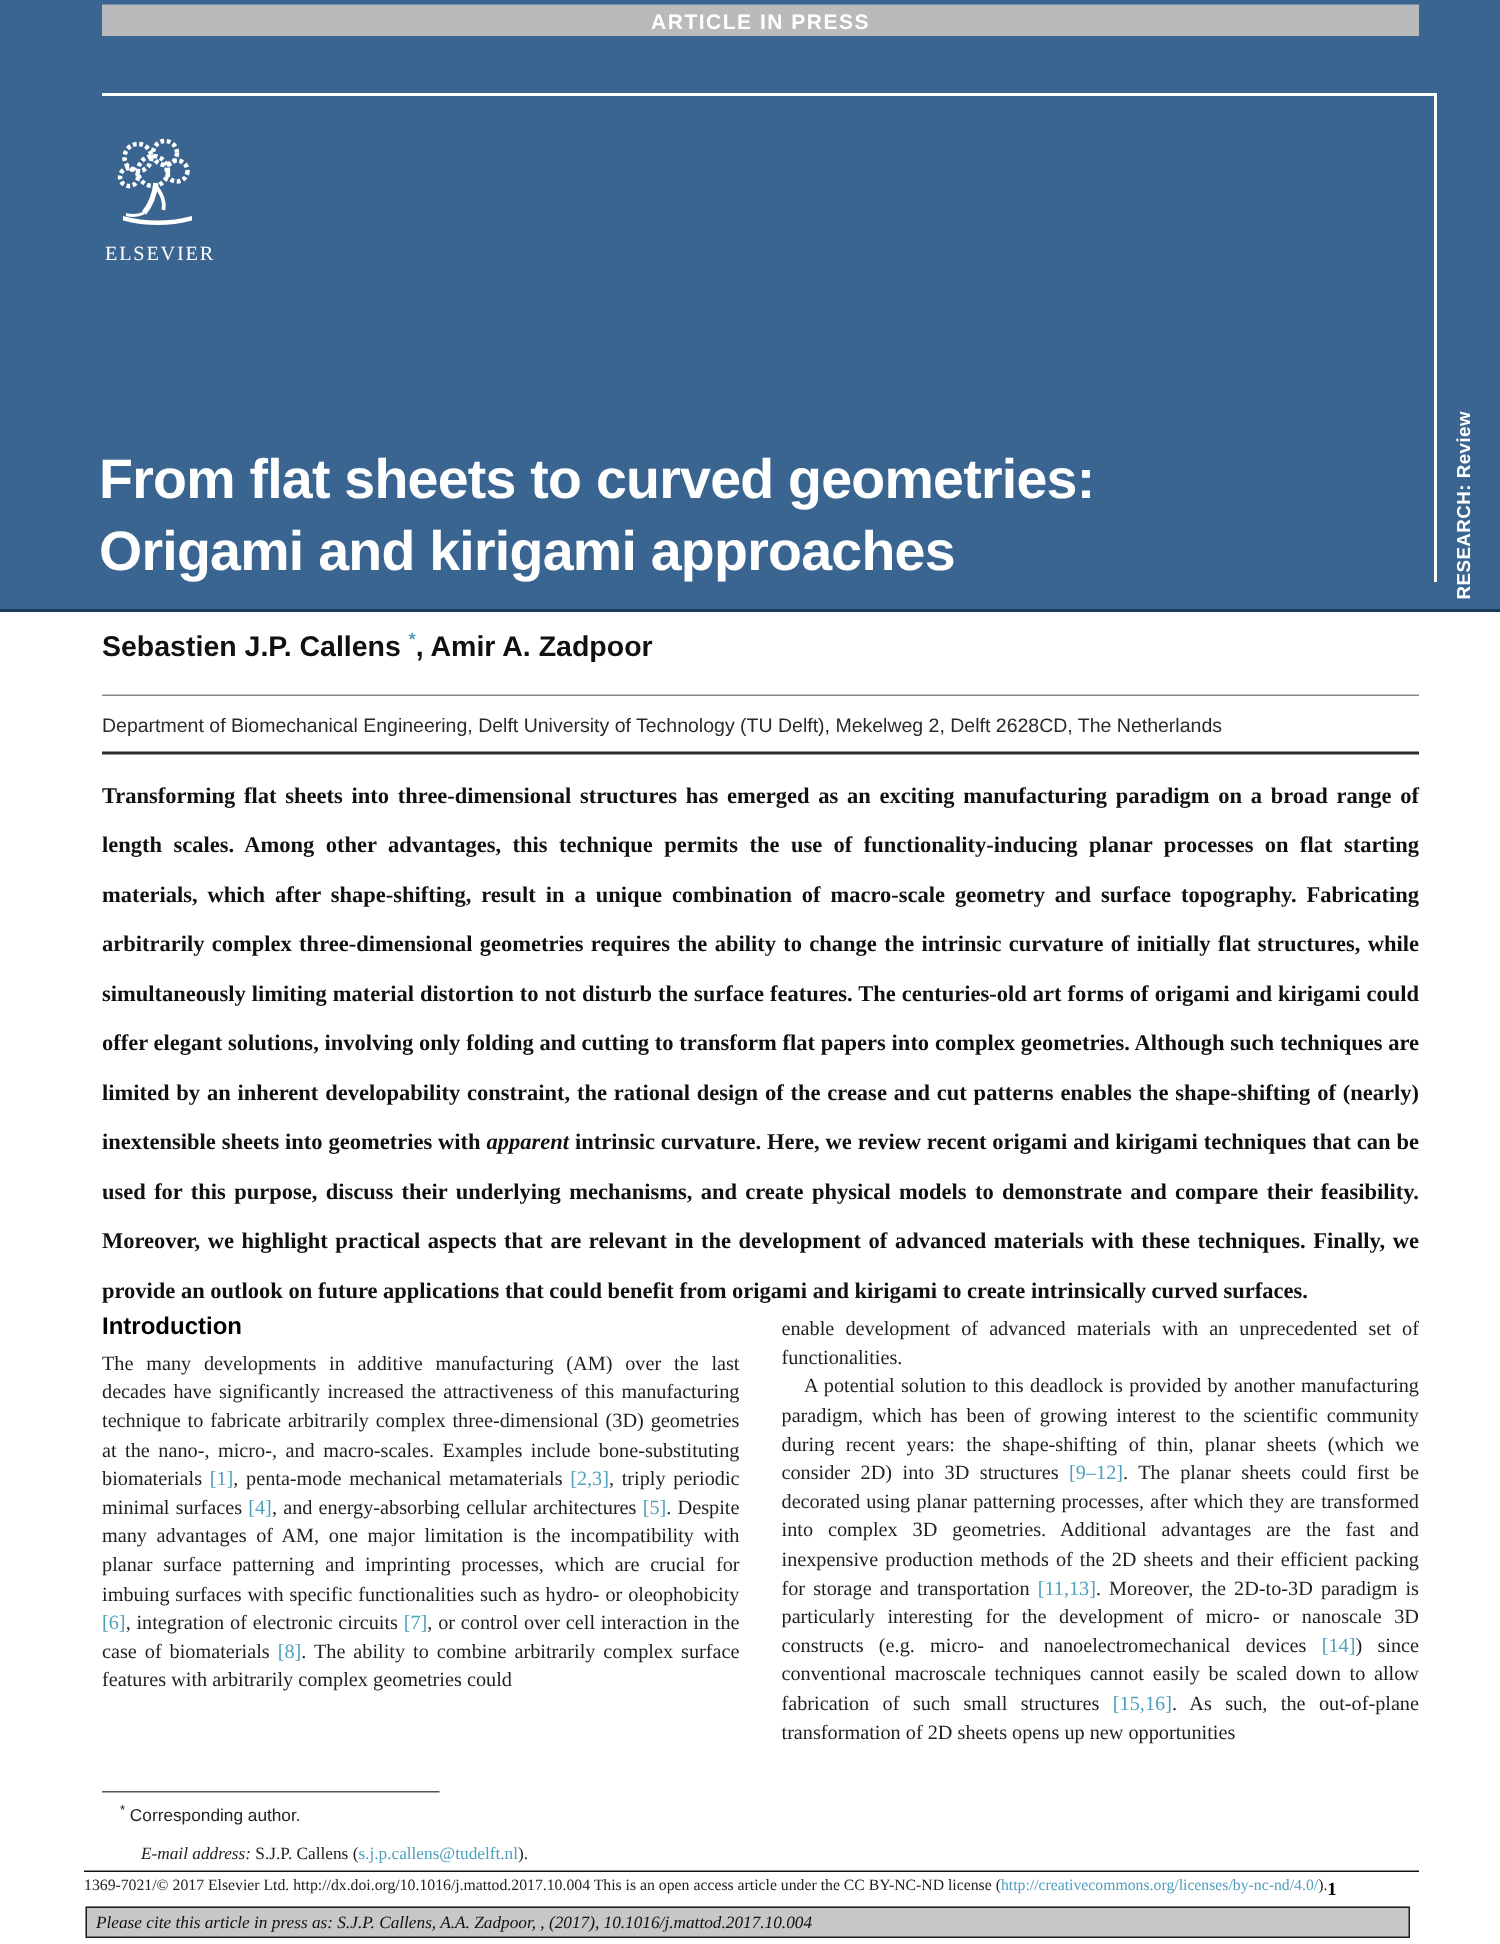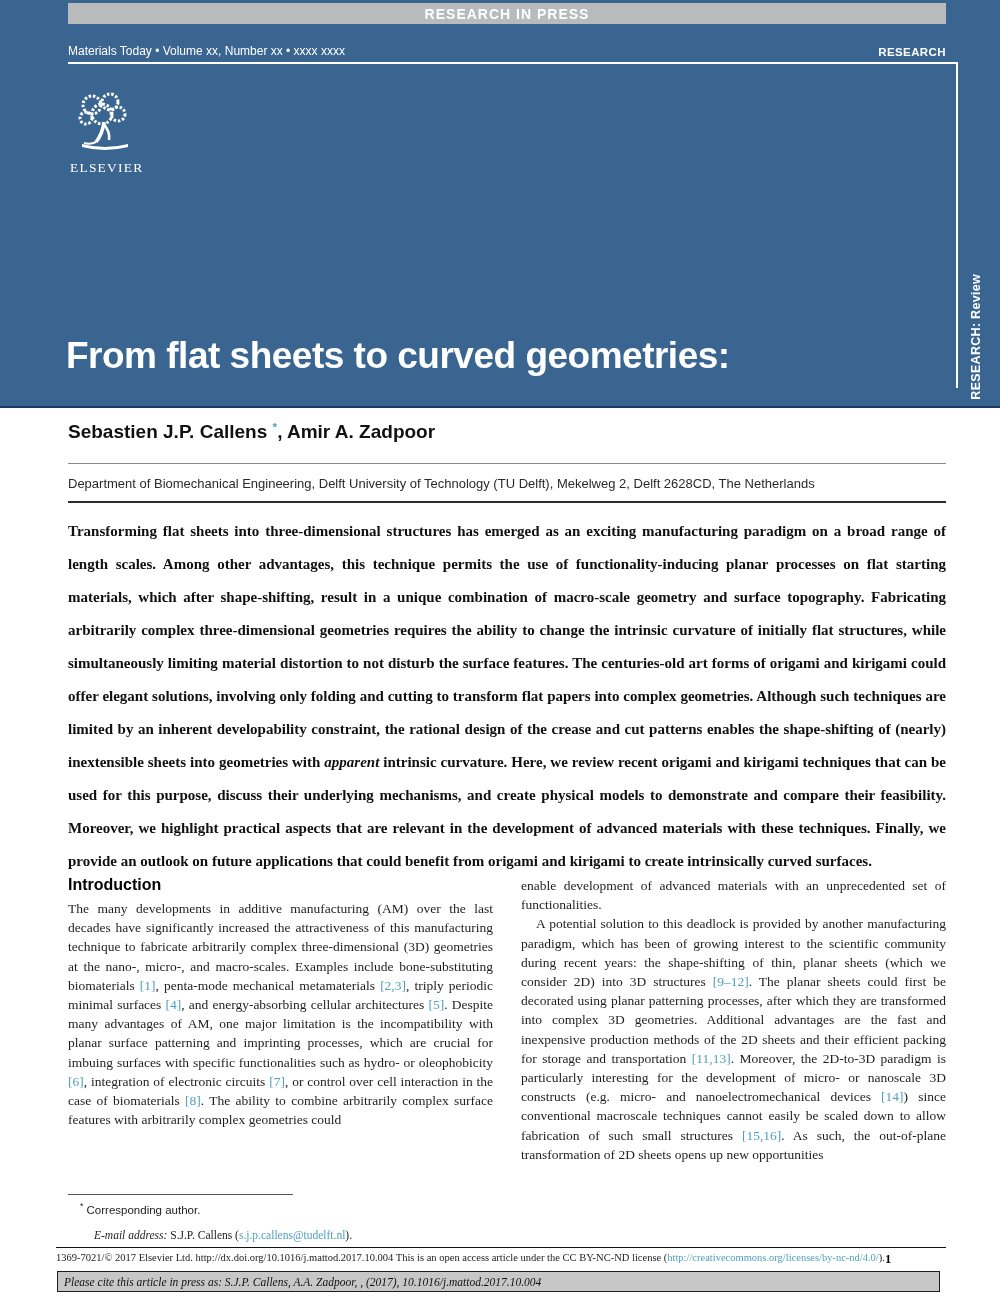--- a/index.html
+++ b/index.html
@@ -25,21 +25,21 @@
   .journal-info{color:#fff;font-size:12px;}
   .research-label{color:#fff;font-size:11.5px;font-weight:bold;letter-spacing:.4px;}
   .rule-h{position:absolute;left:68px;top:62px;width:890px;height:2px;background:#fff;}
   .rule-v{position:absolute;left:956px;top:62px;width:2px;height:326px;background:#fff;}
 
   .logo{position:absolute;left:70px;top:92px;width:70px;text-align:center;}
   .logo-text{color:#fff;font-family:"Liberation Serif",serif;font-size:13.5px;letter-spacing:1.2px;margin-top:2px;}
 
   .title{position:absolute;left:66px;top:296px;color:#fff;font-weight:bold;
          font-size:37px;line-height:48px;letter-spacing:-.5px;}
-  .title .tl{display:block;margin-top:36px;}
+  .title .tl{display:block;}
 
   .side-tab{position:absolute;left:962px;top:278px;height:118px;width:28px;display:flex;align-items:center;justify-content:center;}
   .side-tab span{writing-mode:vertical-rl;transform:rotate(180deg);color:#fff;font-weight:bold;font-size:12.5px;letter-spacing:.3px;white-space:nowrap;}
 
   
   .authors{position:absolute;left:68px;top:420px;font-size:19px;font-weight:bold;color:#111;}
   .seg-sup{vertical-align:super;font-size:62%;color:var(--link-blue);font-weight:bold;}
   .rule-authors{position:absolute;left:68px;top:463px;width:878px;height:1px;background:#8a8a8a;}
   .affiliation{position:absolute;left:68px;top:476px;width:878px;font-size:13px;color:#2a2a2a;}
   .rule-affil{position:absolute;left:68px;top:501px;width:878px;height:2px;background:#2b2b2b;}
@@ -77,27 +77,23 @@
             border:1.5px solid #1e1e1e;display:flex;align-items:center;padding-left:6px;}
   .cite-bar span{font-family:"Liberation Serif",serif;font-size:11.5px;color:#111;font-style:italic;}
 </style>
 </head>
 <body>
 
 <div class="page">
 
   <div class="blue-header">
     <div class="banner">
-      <span>RESEARCH IN PRESS</span>
+      <span>ARTICLE IN PRESS</span>
     </div>
 
-    <div class="mast-line">
-      <span class="journal-info">Materials Today • Volume xx, Number xx • xxxx xxxx</span>
-      <span class="research-label">RESEARCH</span>
-    </div>
     <div class="rule-h"></div>
     <div class="rule-v"></div>
 
     <div class="logo">
       <svg width="66" height="62" viewBox="0 0 66 62">
         <g fill="none" stroke="#ffffff">
           <circle cx="20" cy="13" r="9" stroke-dasharray="2.5 1.8" stroke-width="3"></circle>
           <circle cx="38" cy="10" r="8" stroke-dasharray="2.5 1.8" stroke-width="3"></circle>
           <circle cx="30" cy="22" r="10" stroke-dasharray="2.5 1.8" stroke-width="3"></circle>
           <circle cx="46" cy="22" r="7" stroke-dasharray="2.5 1.8" stroke-width="3"></circle>

